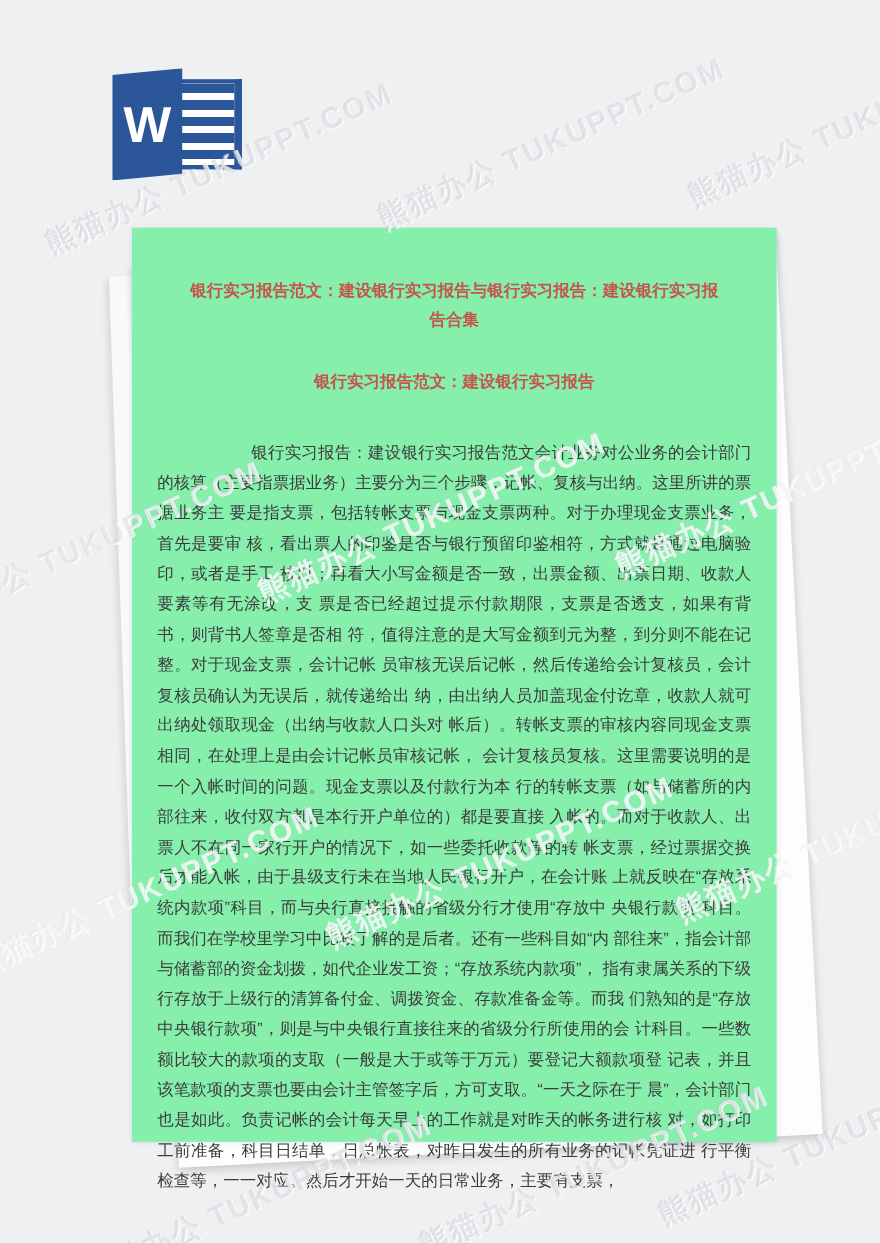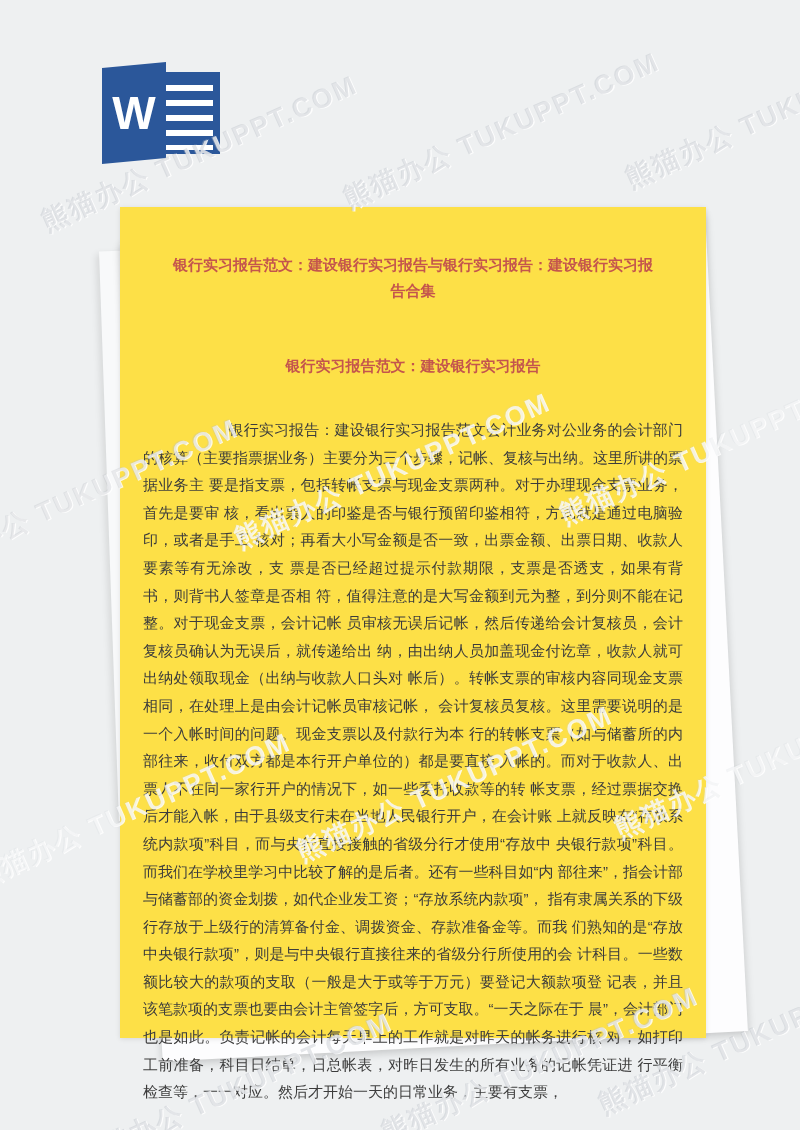--- a/index.html
+++ b/index.html
@@ -44,31 +44,31 @@
     background:#f8f9fa;transform:rotate(-2deg);transform-origin:right top;
     box-shadow:-3px 3px 7px rgba(0,0,0,.10);
   }
   .sheet-b{
     left:119px;top:212px;width:586px;height:820px;
     background:#fdfdfe;transform:rotate(-3deg);transform-origin:right top;
     box-shadow:0 3px 9px rgba(0,0,0,.18);
   }
   .page{
     position:absolute;left:120px;top:207px;width:586px;height:831px;
-    background:#fde047;box-shadow:0 1px 5px rgba(0,0,0,.10);
+    background:#86efac;box-shadow:0 1px 5px rgba(0,0,0,.10);
     box-sizing:border-box;padding:45px 23px 0 23px;
   }
 
   
   .doc-heading{
     margin:0 auto;max-width:482px;text-align:center;
     color:var(--heading-text,#c4554d);
     font-size:15px;font-weight:bold;line-height:26px;
   }
-  .doc-heading.sub{margin-top:49px;max-width:none;}
+  .doc-heading.sub{margin-top:31px;max-width:none;}
   .doc-body{
     margin:37px 0 0 0;
     color:var(--body-text,#3c3c3c);
     font-size:15px;line-height:27.6px;
     text-align:justify;text-indent:5.7em;
   }
 
   
   .watermarks{position:absolute;inset:0;pointer-events:none;}
   .wm{

